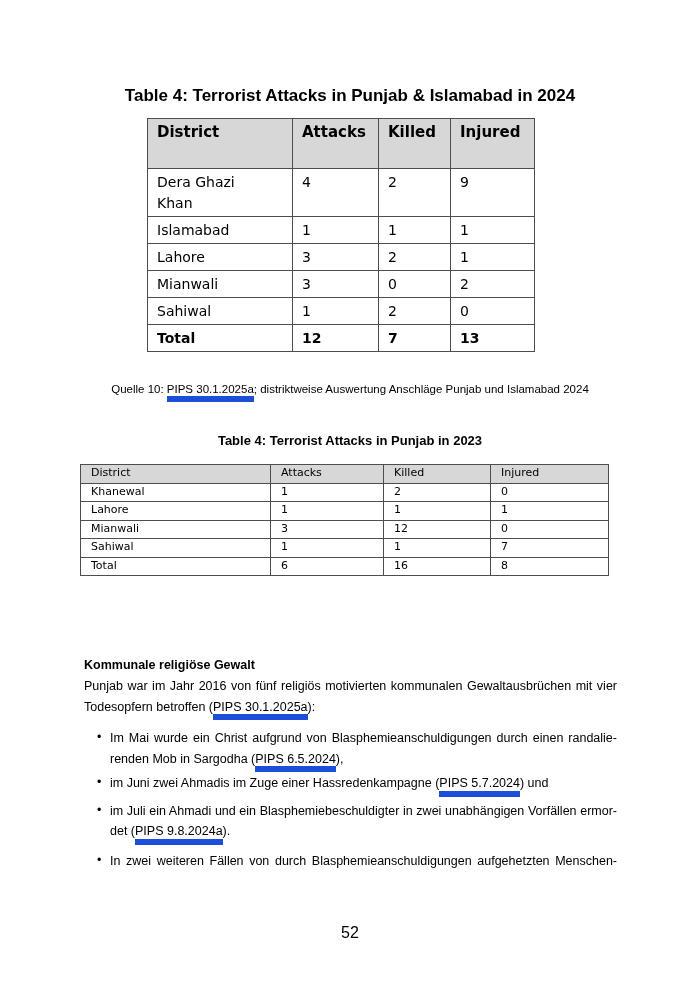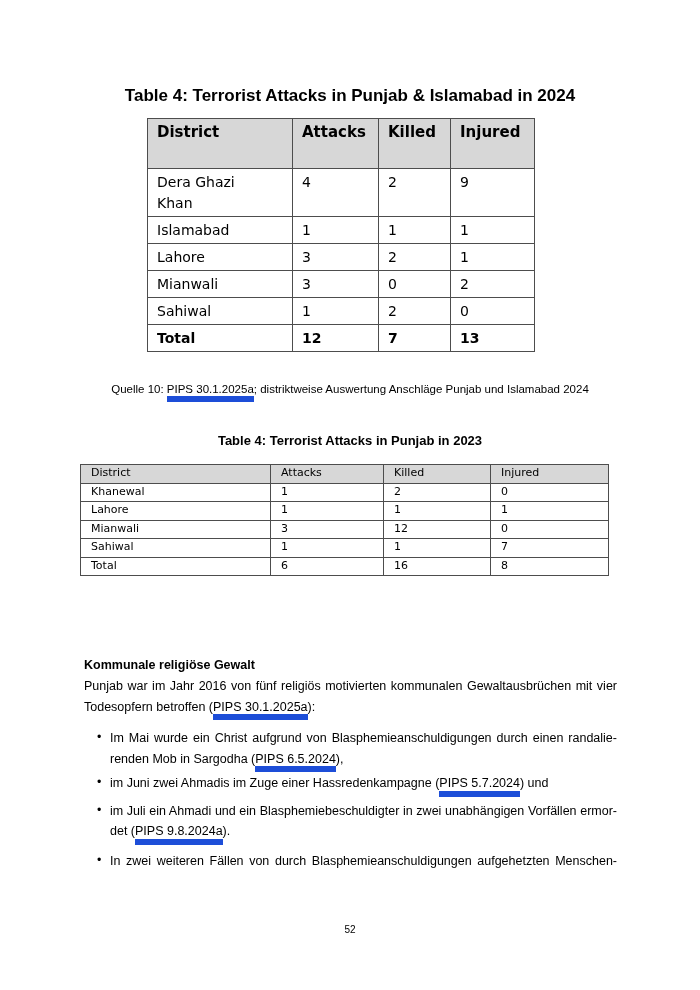--- a/index.html
+++ b/index.html
@@ -61,21 +61,21 @@
   }
   .para { top:676px; }
   .line.just { text-align:justify; text-align-last:justify; }
   .bullets { top:728px; }
   .bullet { position:relative; padding-left:26px; }
   .bullet .dot { position:absolute; left:13px; top:-1px; }
   .b2 { margin-top:4px; } .b3 { margin-top:7px; } .b4 { margin-top:9px; }
   
   .pagenum {
     position:absolute; top:924px; left:0; width:700px; text-align:center;
-    font-size:10px;
+    font-size:16px;
   }
 </style>
 </head>
 <body>
 
 <div class="page">
 
   <div class="title1">Table 4: Terrorist Attacks in Punjab &amp; Islamabad in 2024</div>
 
   <table class="t1">

